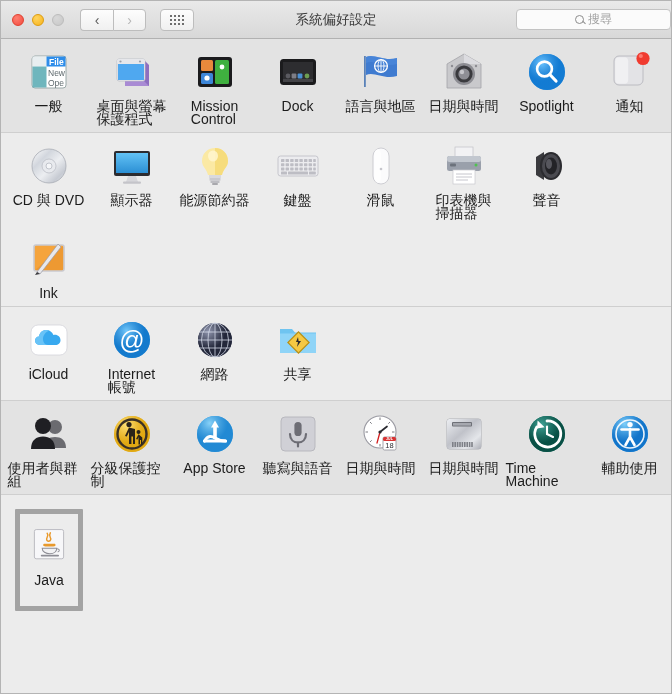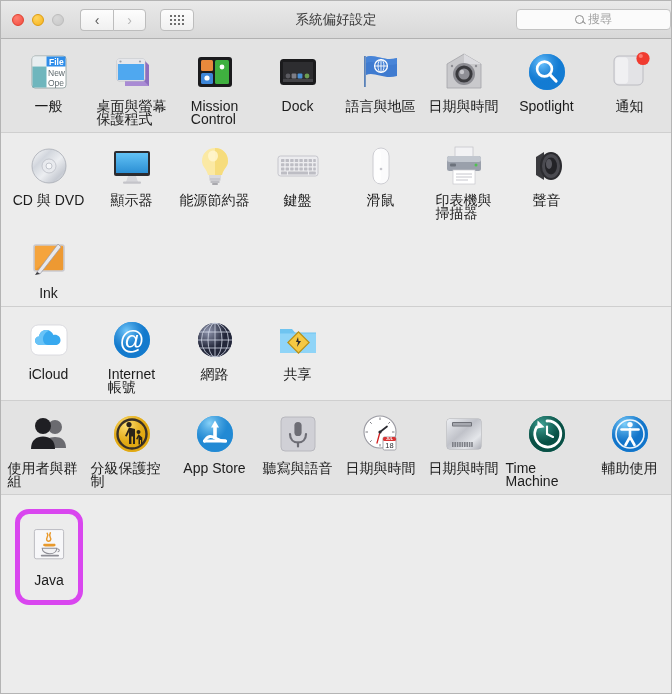--- a/index.html
+++ b/index.html
@@ -130,23 +130,23 @@
     line-height: 13px;
     max-width: 82px;
     white-space: pre-line;
   }
 
   
   .ic { width: 46px; height: 46px; display: block; }
 
   
   .highlight {
-    border: 5px solid #d946ef;
-    padding: 2px 0 10px 0;
-    border-radius: 14px;
+    border: 5px solid #a3a3a3;
+    padding: 2px 0 16px 0;
+    border-radius: 1px;
   }
   .highlight .pane { width: 58px; padding-top: 6px; padding-bottom: 3px; }
 
   .java-row { padding-left: 14px; padding-top: 14px; padding-bottom: 14px; }
 </style>
 </head>
 <body>
 
 <div id="window">
 

